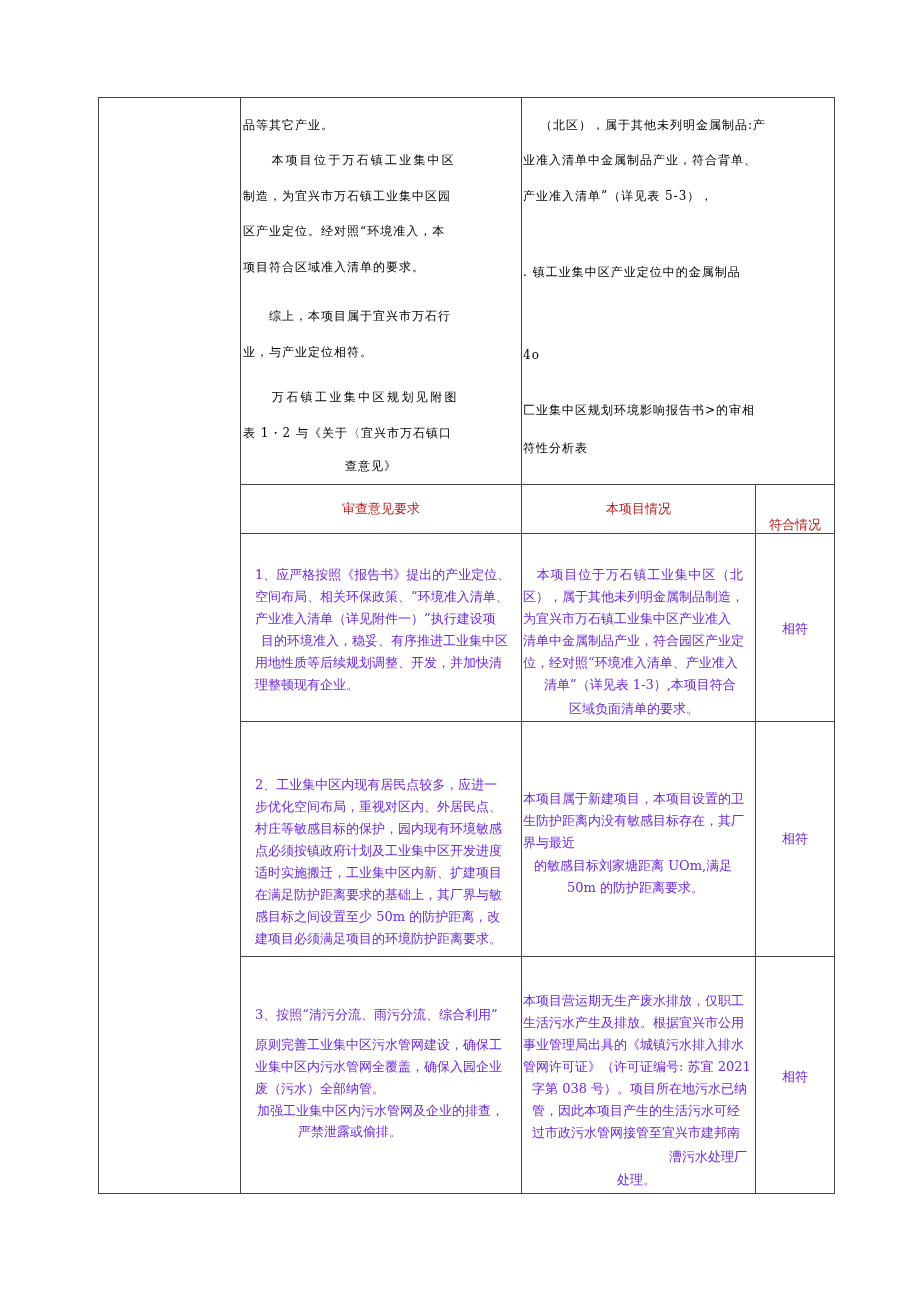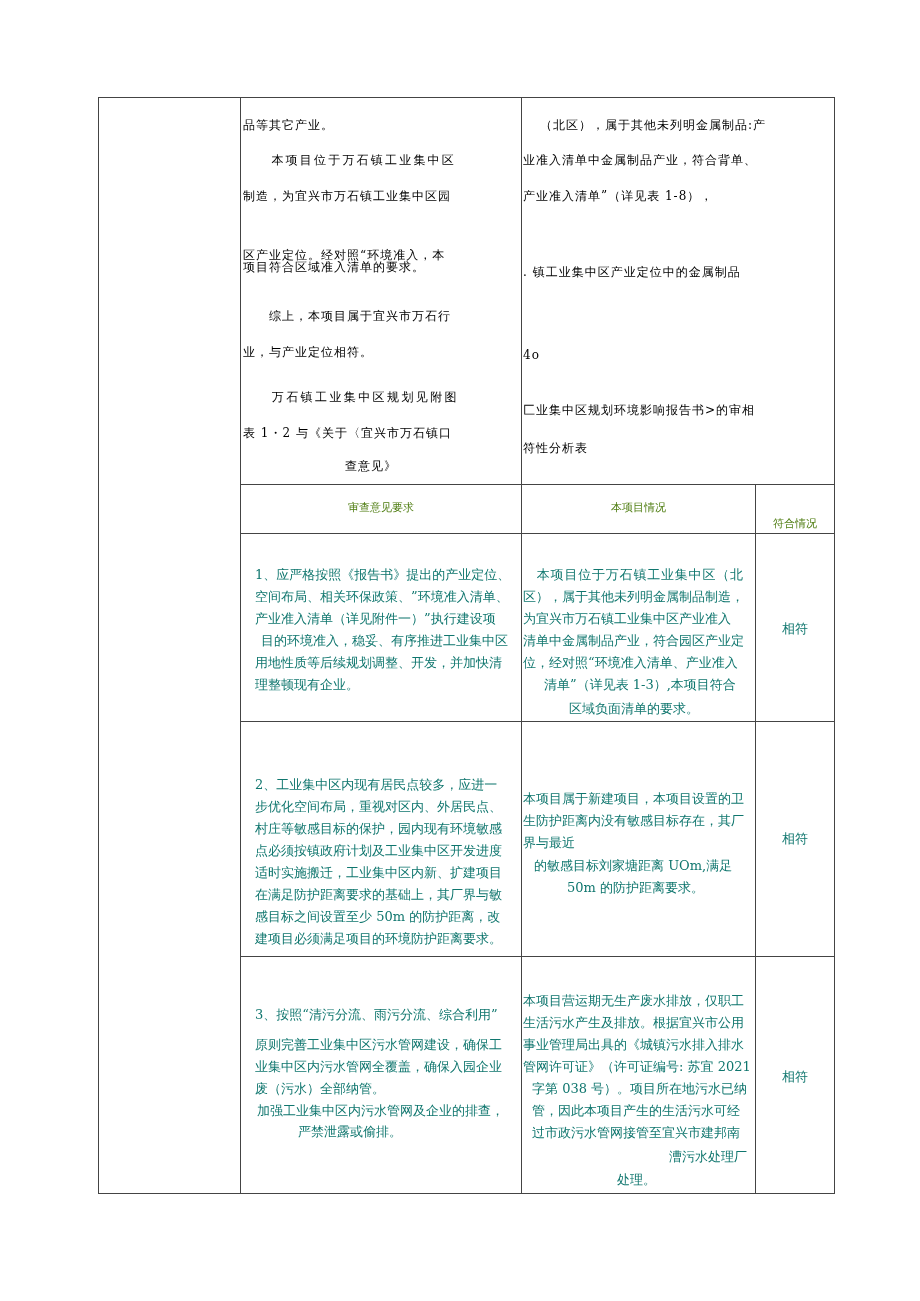--- a/index.html
+++ b/index.html
@@ -3,22 +3,22 @@
   <meta charset="utf-8">
   <style>
     html, body { margin: 0; padding: 0; background: #ffffff; }
     body { width: 920px; height: 1301px; position: relative; overflow: hidden;
            font-family: "DejaVu Serif", "Liberation Serif", serif; color: #222; }
     .line { position: absolute; background: #444; }
     .v { width: 1px; }
     .h { height: 1px; }
     .txt { position: absolute; white-space: nowrap; }
     .top { font-size: 12px; letter-spacing: 1px; color: #000000; }
-    .tbl { font-size: 13px; color: #0f766e; }
-    .hdr { font-size: 11px; color: #4d7c0f; }
+    .tbl { font-size: 13px; color: #6d28d9; }
+    .hdr { font-size: 13px; color: #b91c1c; }
     .c { text-align: center; }
   </style>
 </head>
 <body>
 
 <div class="line h" style="left:98px; top:97px; width:737px;"></div>
 <div class="line h" style="left:98px; top:1193px; width:737px;"></div>
 <div class="line v" style="left:98px; top:97px; height:1097px;"></div>
 <div class="line v" style="left:834px; top:97px; height:1097px;"></div>
 <div class="line v" style="left:240px; top:97px; height:1097px;"></div>
@@ -26,33 +26,33 @@
 <div class="line v" style="left:755px; top:484px; height:710px;"></div>
 <div class="line h" style="left:240px; top:484px; width:595px;"></div>
 <div class="line h" style="left:240px; top:533px; width:595px;"></div>
 <div class="line h" style="left:240px; top:721px; width:595px;"></div>
 <div class="line h" style="left:240px; top:956px; width:595px;"></div>
 
 <div>
   <div class="txt top" style="left:243px; top:117px;">品等其它产业。</div>
   <div class="txt top" style="left:243px; top:152px; letter-spacing:2.2px;">　　本项目位于万石镇工业集中区</div>
   <div class="txt top" style="left:243px; top:188px;">制造，为宜兴市万石镇工业集中区园</div>
-  <div class="txt top" style="left:243px; top:223px;margin-top:24px;">区产业定位。经对照“环境准入，本</div>
+  <div class="txt top" style="left:243px; top:223px;">区产业定位。经对照“环境准入，本</div>
   <div class="txt top" style="left:243px; top:259px;">项目符合区域准入清单的要求。</div>
   <div class="txt top" style="left:243px; top:308px;">　　综上，本项目属于宜兴市万石行</div>
   <div class="txt top" style="left:243px; top:344px;">业，与产业定位相符。</div>
   <div class="txt top" style="left:243px; top:389px; letter-spacing:2.4px;">　　万石镇工业集中区规划见附图</div>
   <div class="txt top" style="left:243px; top:425px;">表 1・2 与《关于〈宜兴市万石镇口</div>
   <div class="txt top" style="left:345px; top:458px;">查意见》</div>
 </div>
 
 <div>
   <div class="txt top" style="left:540px; top:117px;">（北区），属于其他未列明金属制品:产</div>
   <div class="txt top" style="left:523px; top:152px;">业准入清单中金属制品产业，符合背单、</div>
-  <div class="txt top" style="left:523px; top:188px;">产业准入清单”（详见表 1-8），</div>
+  <div class="txt top" style="left:523px; top:188px;">产业准入清单”（详见表 5-3），</div>
   <div class="txt top" style="left:523px; top:264px;">. 镇工业集中区产业定位中的金属制品</div>
   <div class="txt top" style="left:523px; top:348px;">4o</div>
   <div class="txt top" style="left:523px; top:402px;">匚业集中区规划环境影响报告书&gt;的审相</div>
   <div class="txt top" style="left:523px; top:440px;">符性分析表</div>
 </div>
 
 <div>
   <div class="txt hdr c" style="left:241px; width:280px; top:500px;">审查意见要求</div>
   <div class="txt hdr c" style="left:522px; width:233px; top:500px;">本项目情况</div>
   <div class="txt hdr c" style="left:756px; width:78px; top:516px;">符合情况</div>

